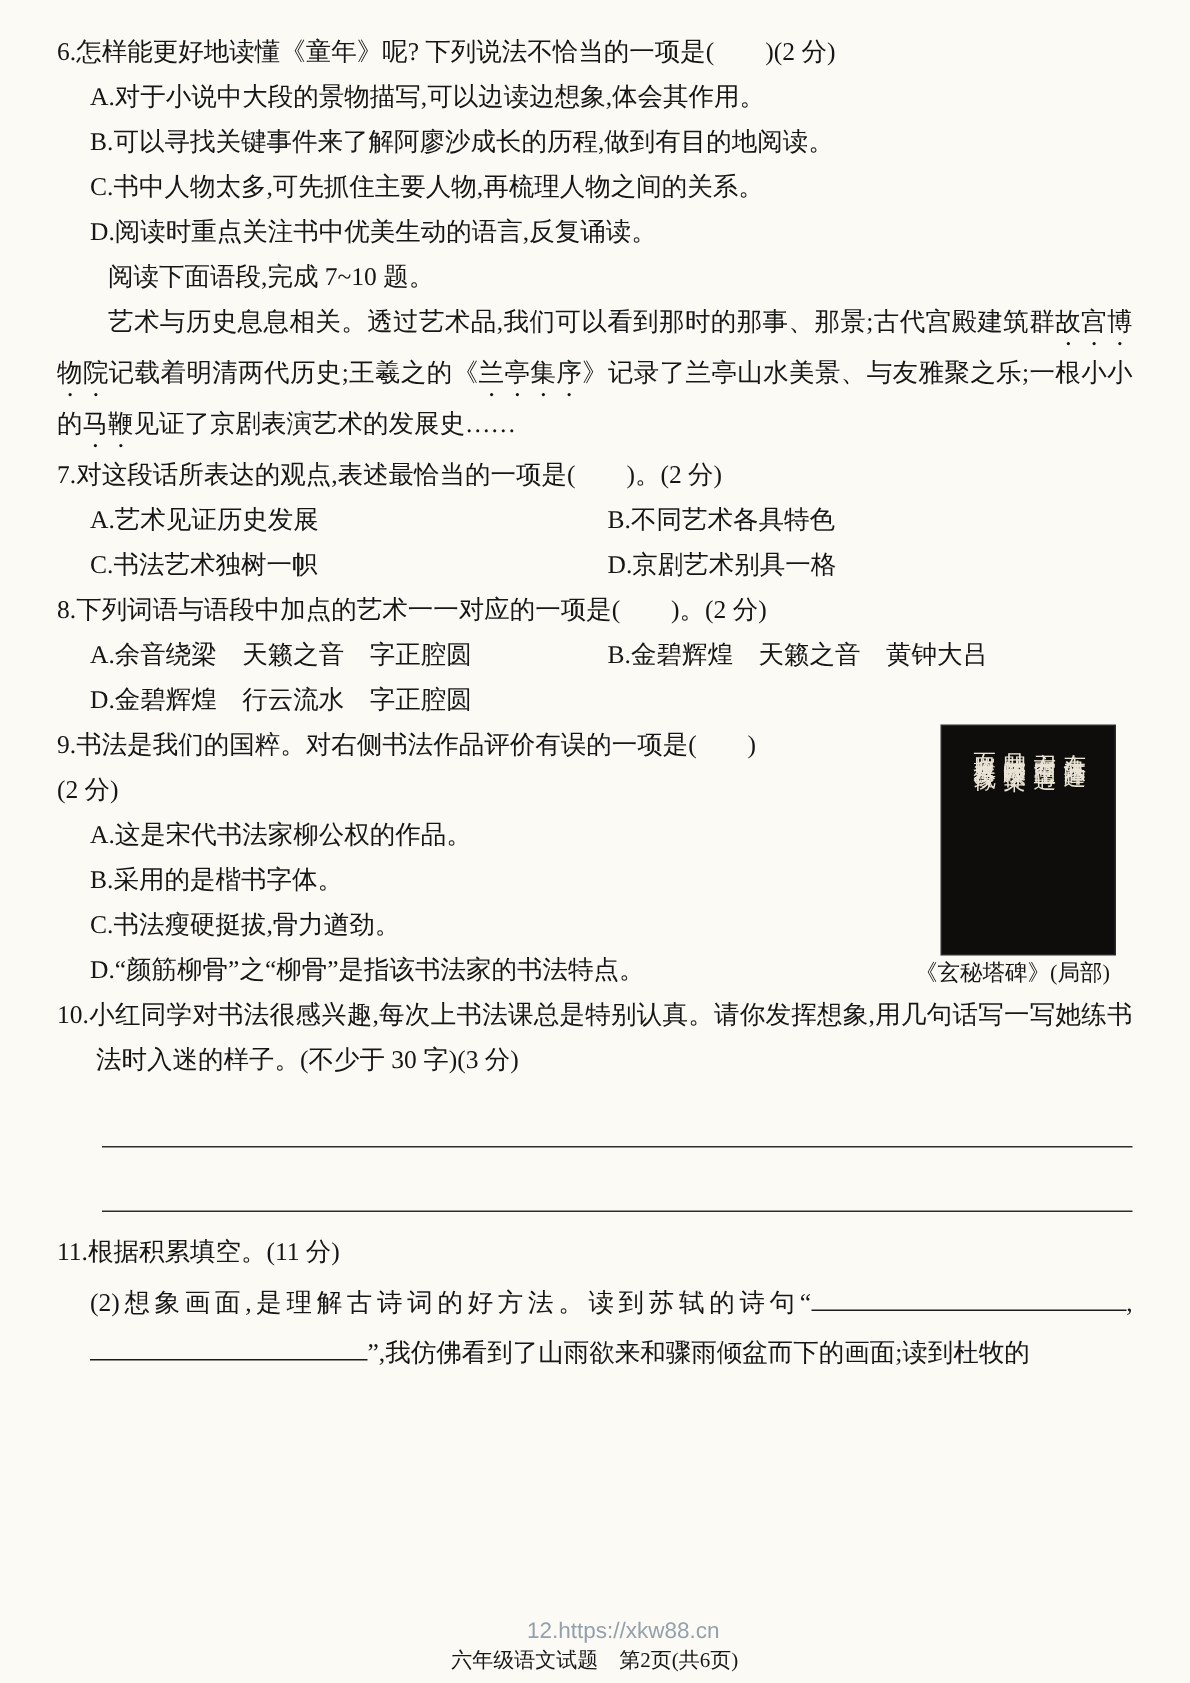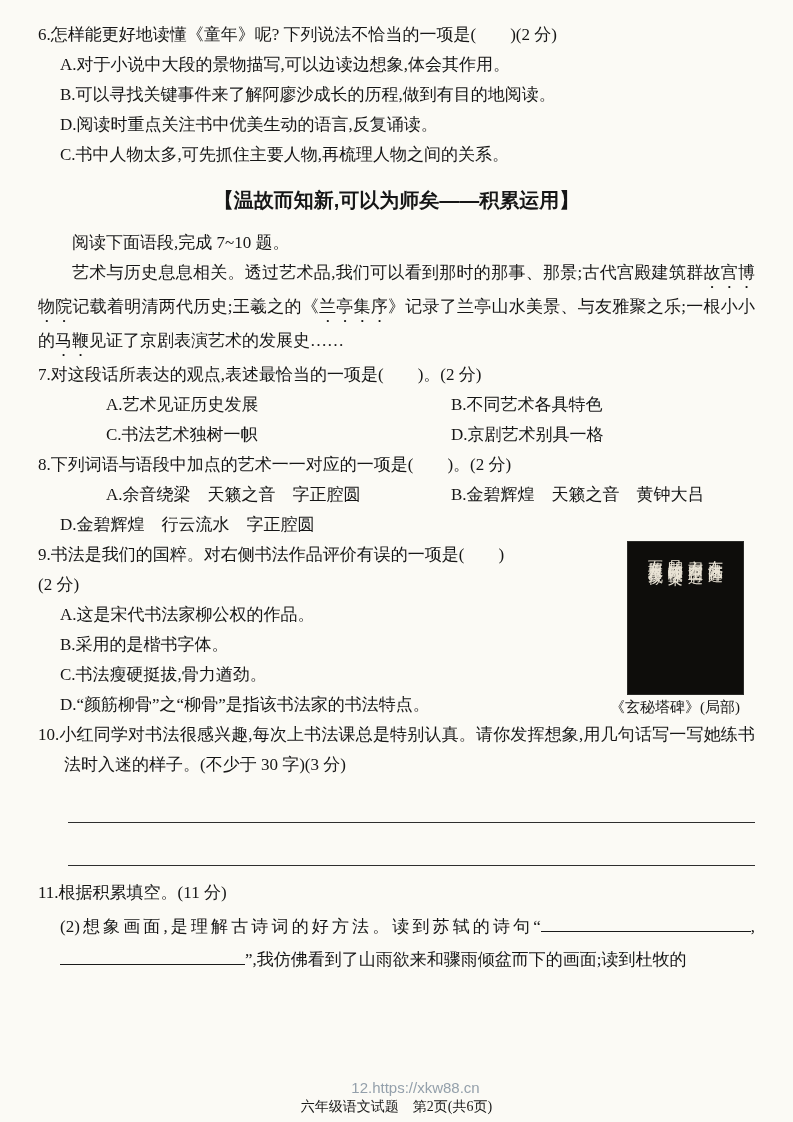--- a/index.html
+++ b/index.html
@@ -27,21 +27,21 @@
   }
   .indent2{ text-indent:2em; }
   .passage-p{margin:0;text-align:justify;line-height:30px;}
   .dot{
     -webkit-text-emphasis:filled dot #111;
     text-emphasis:filled dot #111;
     -webkit-text-emphasis-position:under right;
     text-emphasis-position:under right;
   }
   .opt-row{display:flex;line-height:30px;padding-left:22px;}
-  .opt-left{width:345px;flex:0 0 345px;margin-left:46px;}
+  .opt-left{width:345px;flex:0 0 345px;}
   
   .q9-wrap{overflow:visible;}
   .stele-float{float:right;width:160px;text-align:center;margin:2px 0 0 8px;}
   .stele{
     width:115px;height:152px;background:#0e0d0b;
     margin:0 12px 2px auto;
     box-shadow:0 0 0 1px #2a2a28;
     display:flex;align-items:center;justify-content:center;
   }
   .stele-inner{
@@ -85,26 +85,25 @@
 </head>
 <body>
 
 <div class="page">
 
   <div class="q-block">
     <div class="stem">6.怎样能更好地读懂《童年》呢? 下列说法不恰当的一项是(　　)(2 分)</div>
     <div class="opts">
       <div>A.对于小说中大段的景物描写,可以边读边想象,体会其作用。</div>
       <div>B.可以寻找关键事件来了解阿廖沙成长的历程,做到有目的地阅读。</div>
+      <div>C.书中人物太多,可先抓住主要人物,再梳理人物之间的关系。</div>
       <div>D.阅读时重点关注书中优美生动的语言,反复诵读。</div>
-      <div>C.书中人物太多,可先抓住主要人物,再梳理人物之间的关系。</div>
     </div>
   </div>
 
-  <div class="section-header">【温故而知新,可以为师矣——积累运用】</div>
 
   <p class="passage-p indent2">阅读下面语段,完成 7~10 题。</p>
   <p class="passage-p indent2"><span>艺术与历史息息相关。透过艺术品,我们可以看到那时的那事、那景;古代宫殿建筑群</span><span class="dot">故宫博物院</span><span>记载着明清两代历史;王羲之的</span><span class="dot">《兰亭集序》</span><span>记录了兰亭山水美景、与友雅聚之乐;一根小小的</span><span class="dot">马鞭</span><span>见证了京剧表演艺术的发展史……</span></p>
 
   <div class="q-block">
     <div class="stem">7.对这段话所表达的观点,表述最恰当的一项是(　　)。(2 分)</div>
     <div class="opt-row">
       <span class="opt-left">A.艺术见证历史发展</span>
       <span>B.不同艺术各具特色</span>
     </div>

